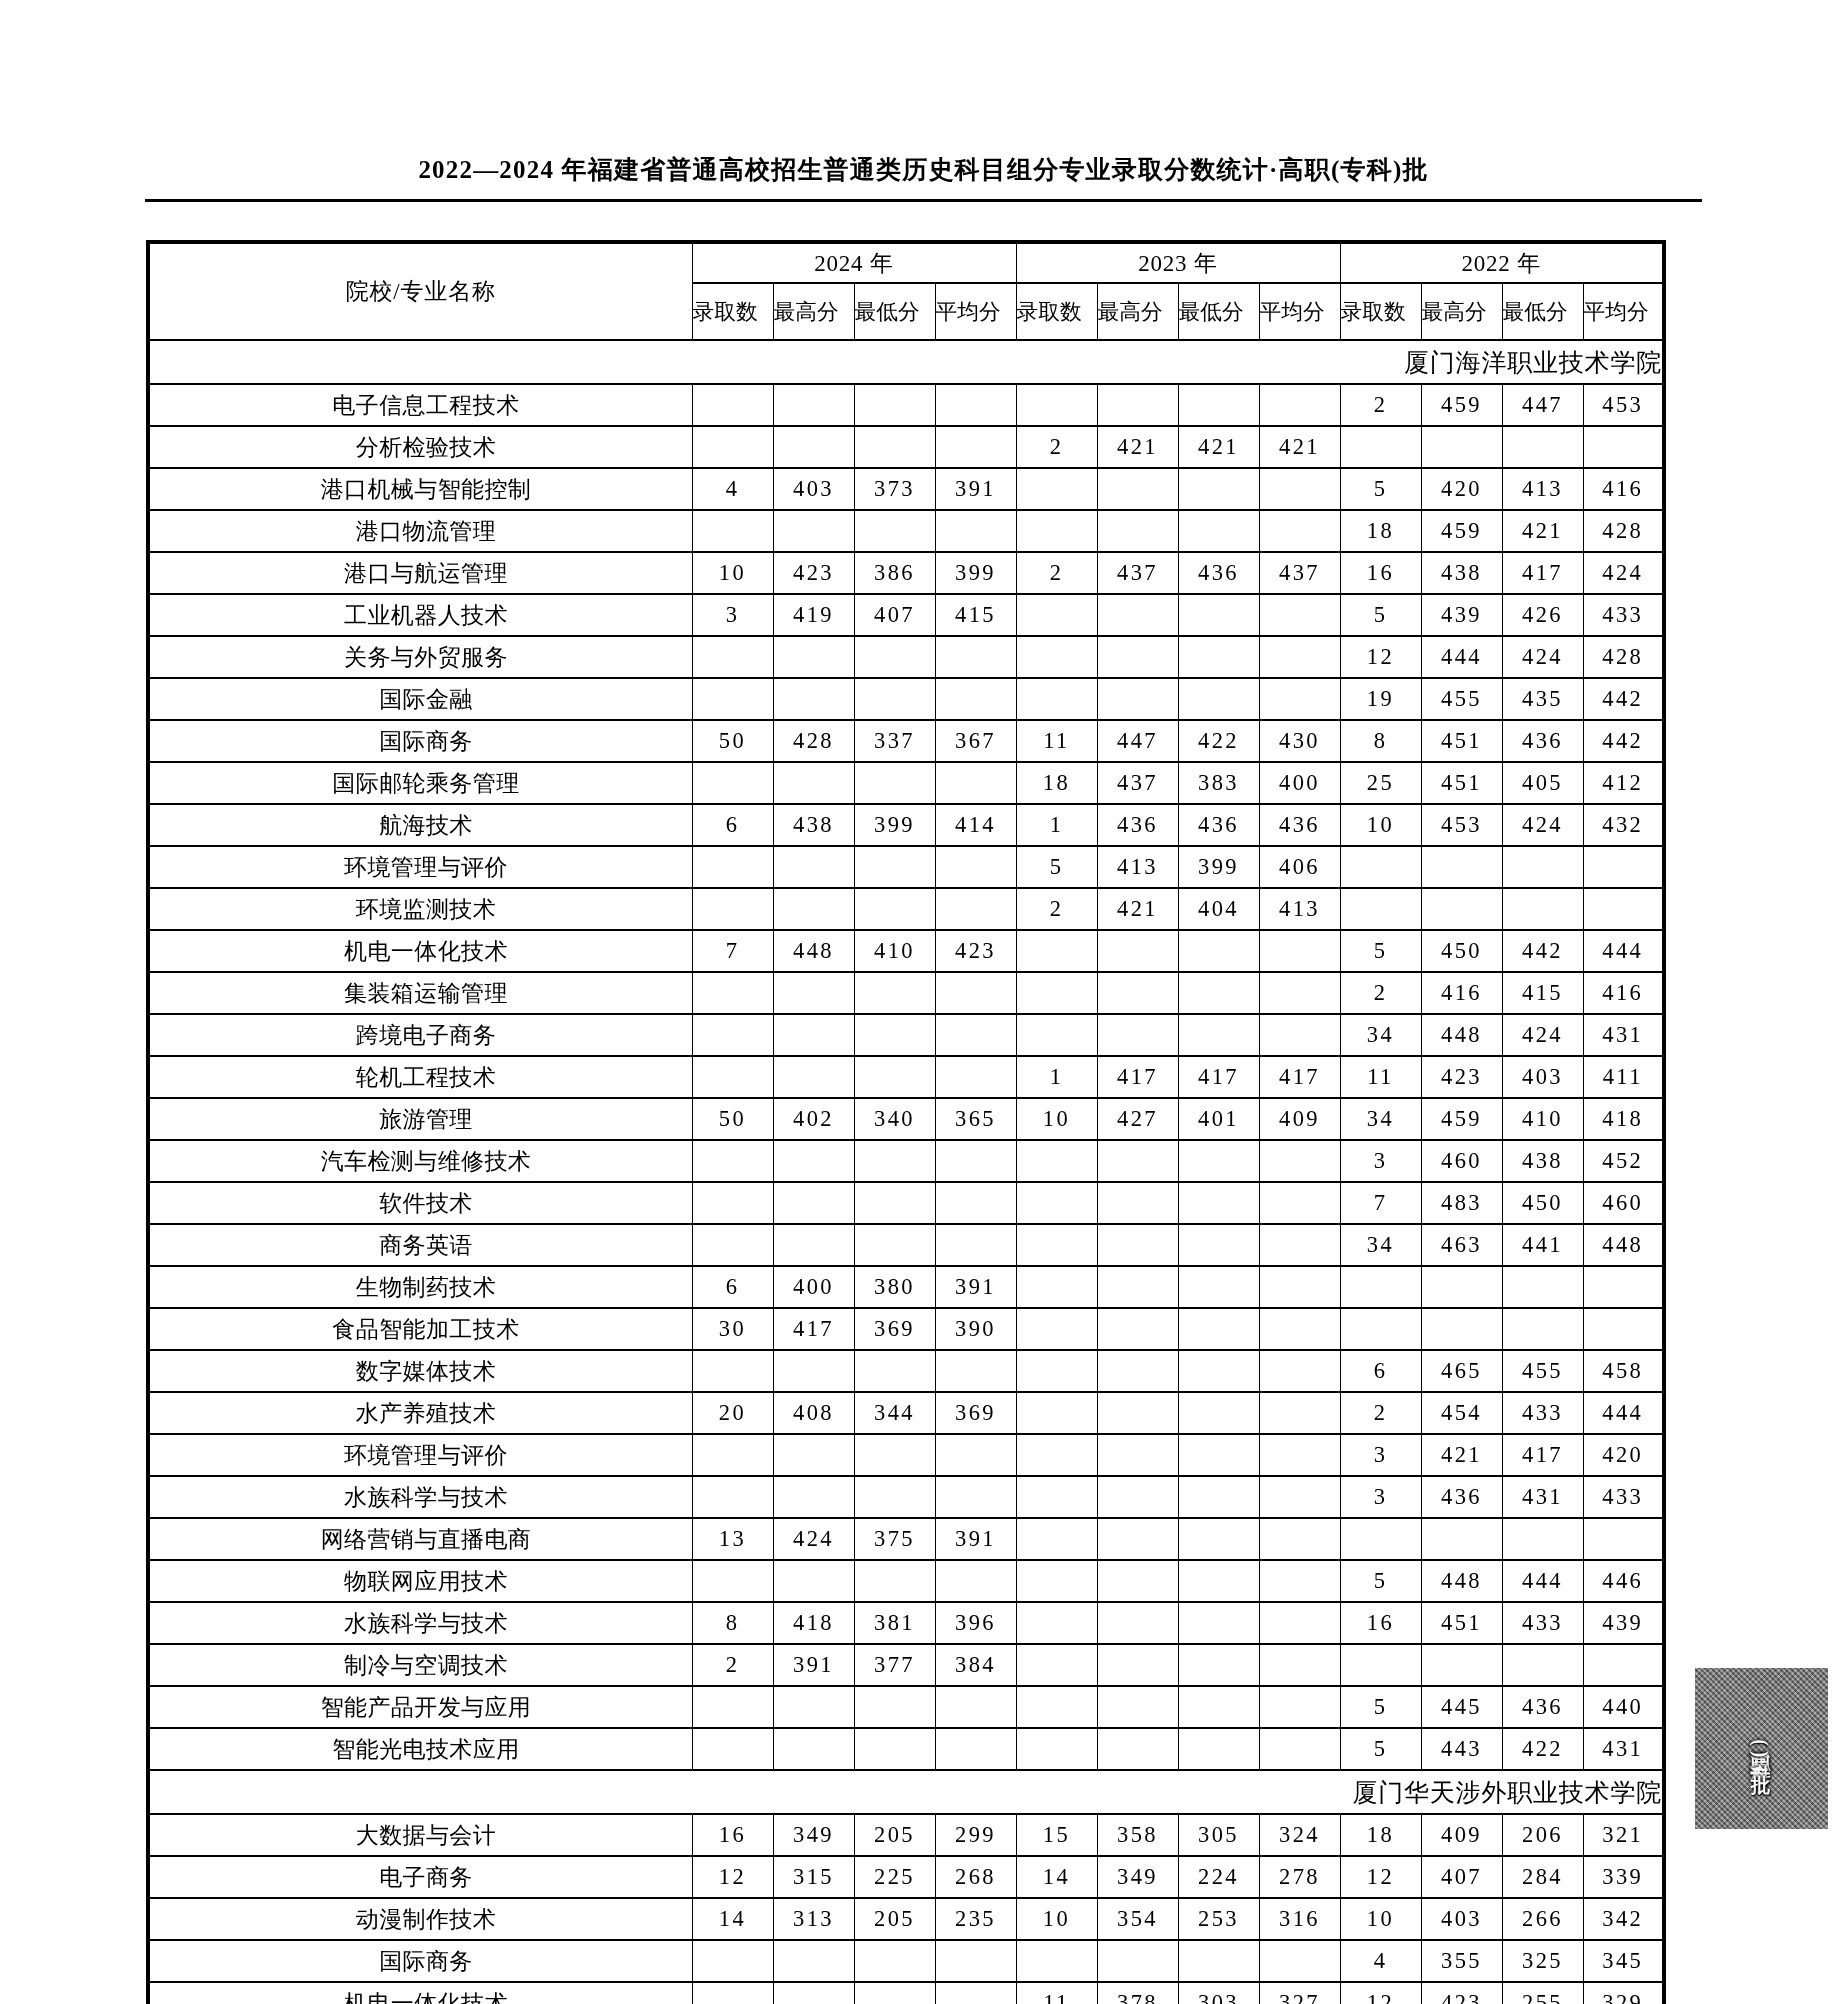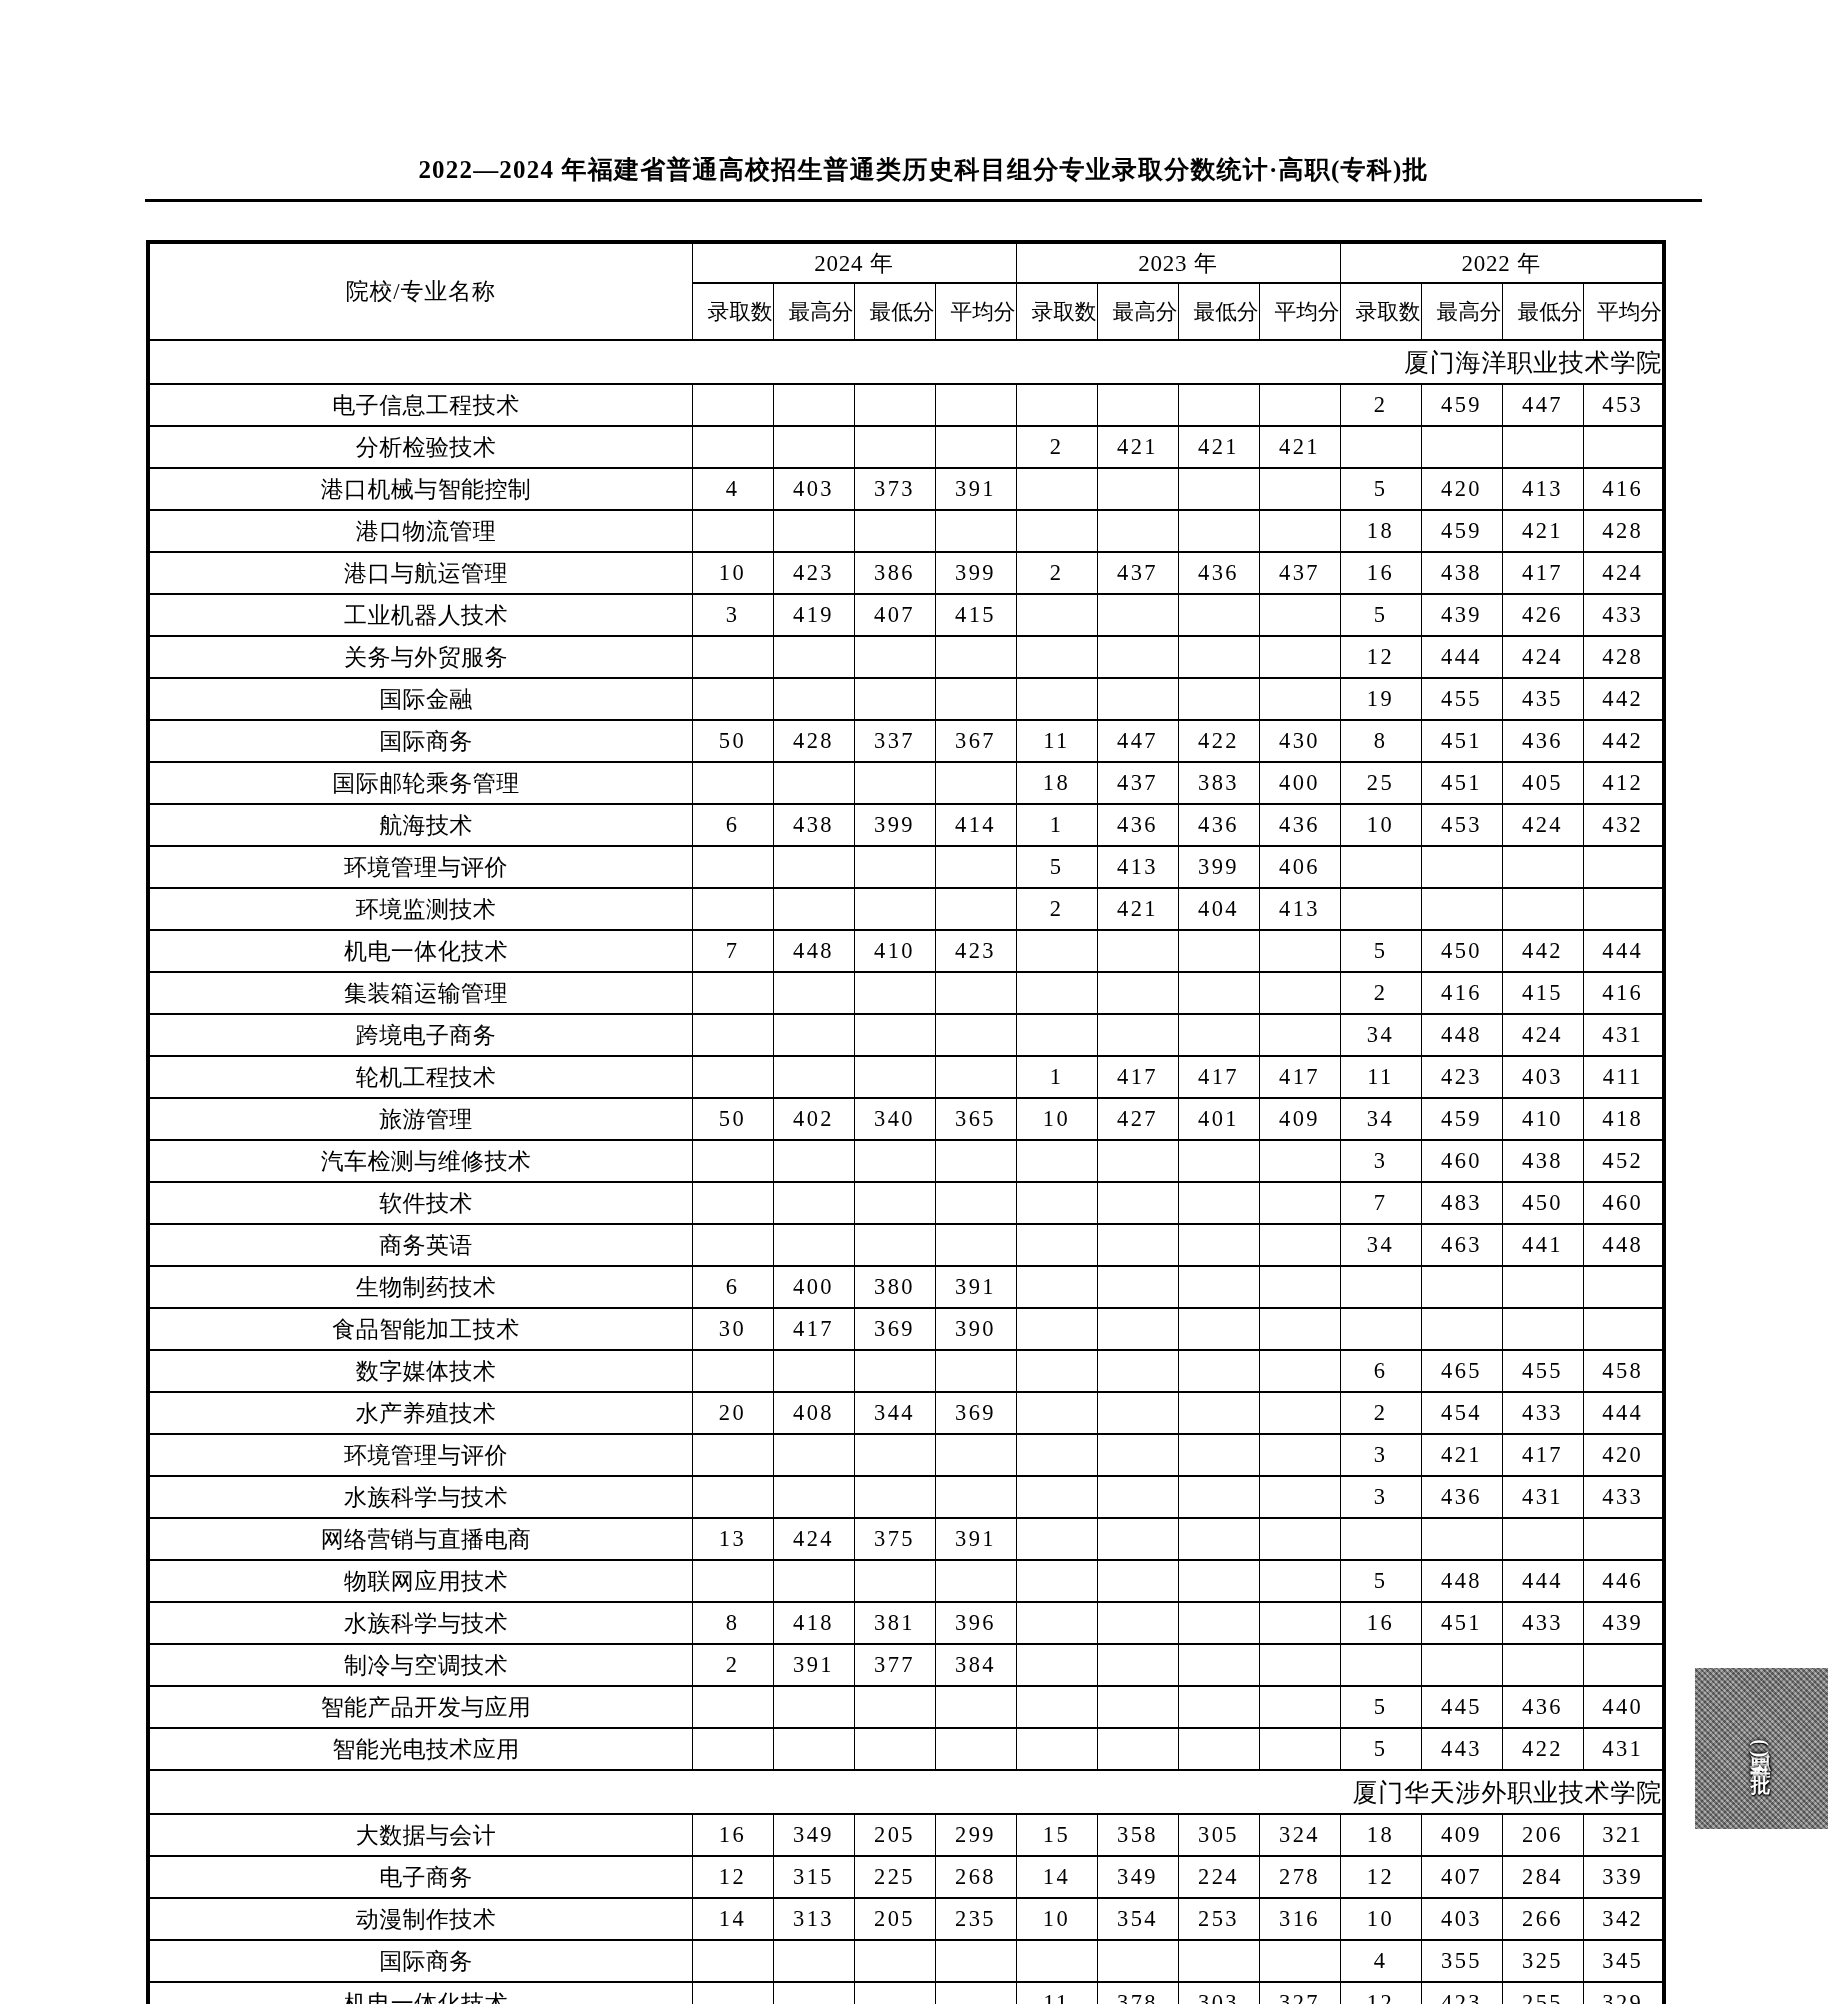--- a/index.html
+++ b/index.html
@@ -14,21 +14,21 @@
   .title-rule{position:absolute;left:145px;top:199px;width:1557px;height:3.2px;background:#000;}
   .score-table{
     position:absolute;left:146px;top:240px;width:1517px;
     border-collapse:collapse;table-layout:fixed;border:4px solid #000;
   }
   .score-table th,.score-table td{
     border:1.2px solid #000;border-top-width:2.8px;border-bottom-width:2.8px;
     padding:0;vertical-align:middle;overflow:hidden;
   }
   .year-row th{height:38px;font-size:23px;font-weight:400;letter-spacing:0.8px;text-align:center;}
-  .sub-row th{height:55px;font-size:21.7px;font-weight:400;text-align:right;white-space:nowrap;}
+  .sub-row th{height:55px;font-size:21.7px;font-weight:400;text-align:left;white-space:nowrap;}
   .name-head{font-size:24px;font-weight:400;text-align:center;letter-spacing:0.8px;}
   td.section-cell{
     height:42px;font-size:25px;font-weight:400;text-align:right;
     padding-left:10.4px;letter-spacing:0.8px;white-space:nowrap;
   }
   td.name-cell{
     height:40px;font-size:23px;text-align:center;padding-left:10.4px;
     letter-spacing:0.4px;white-space:nowrap;
   }
   td.num-cell{font-size:22.5px;text-align:center;letter-spacing:2.4px;white-space:nowrap;}

